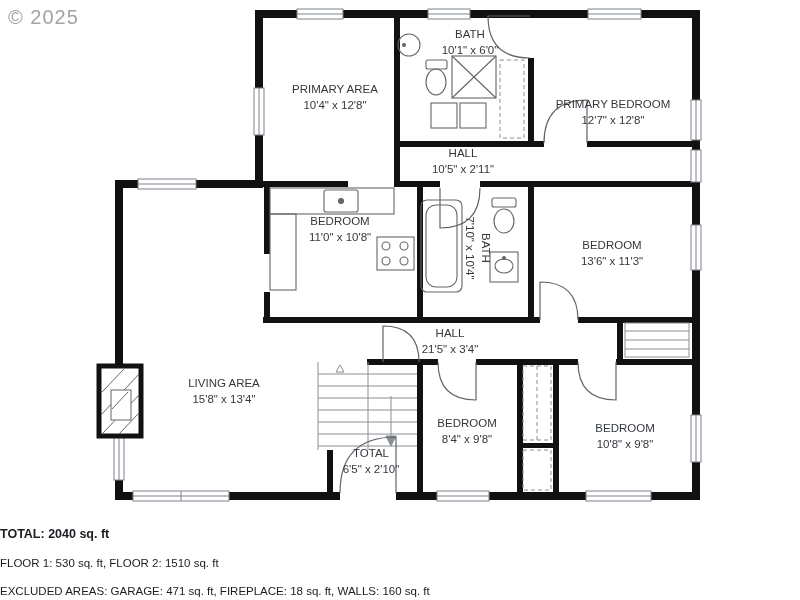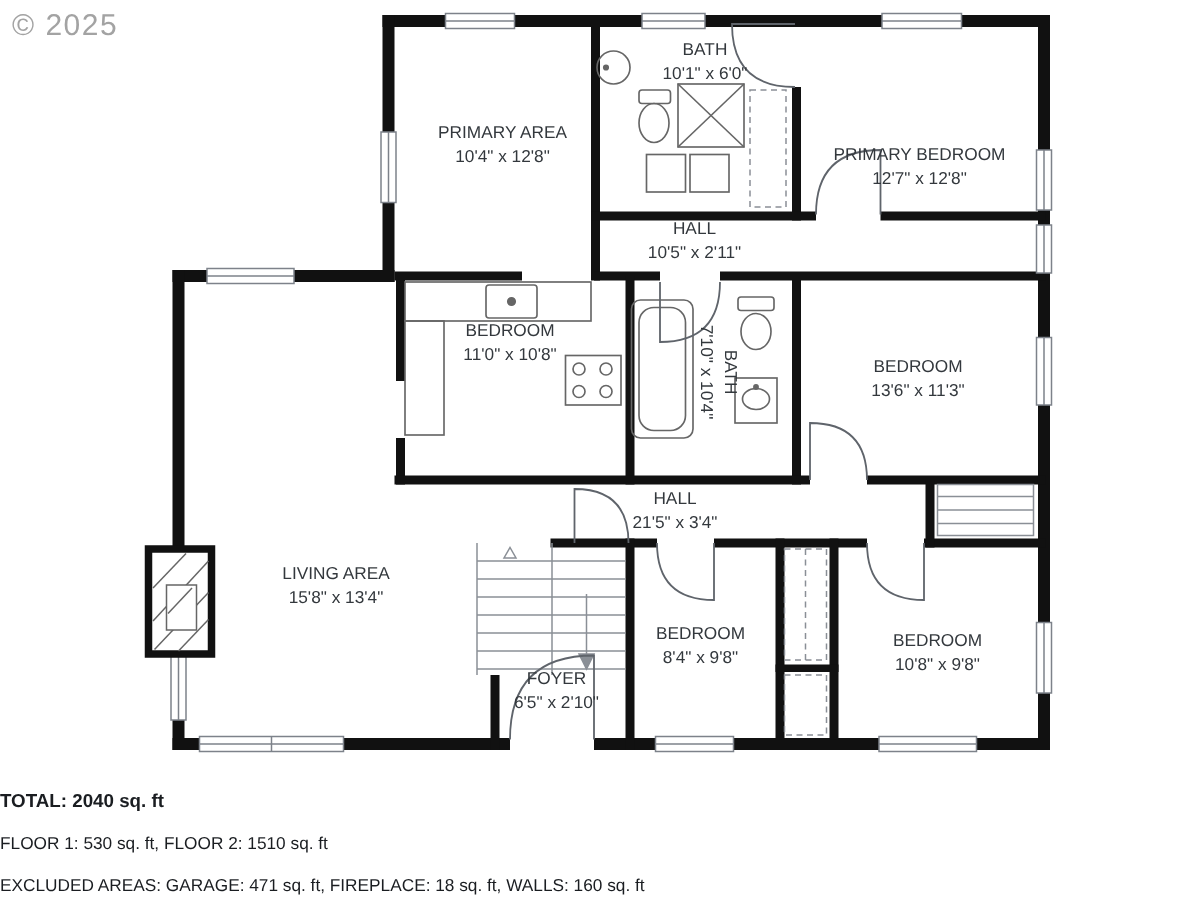--- a/index.html
+++ b/index.html
@@ -254,21 +254,21 @@
   </div>
   <div class="room-label" style="left:450px;top:341px;">
     <span class="rname">HALL</span>
     <span class="rdims">21'5" x 3'4"</span>
   </div>
   <div class="room-label" style="left:224px;top:391px;">
     <span class="rname">LIVING AREA</span>
     <span class="rdims">15'8" x 13'4"</span>
   </div>
   <div class="room-label" style="left:371px;top:461px;">
-    <span class="rname">FOYER</span>
+    <span class="rname">TOTAL</span>
     <span class="rdims">6'5" x 2'10"</span>
   </div>
   <div class="room-label" style="left:467px;top:431px;">
     <span class="rname">BEDROOM</span>
     <span class="rdims">8'4" x 9'8"</span>
   </div>
   <div class="room-label" style="left:625px;top:436px;">
     <span class="rname">BEDROOM</span>
     <span class="rdims">10'8" x 9'8"</span>
   </div>

